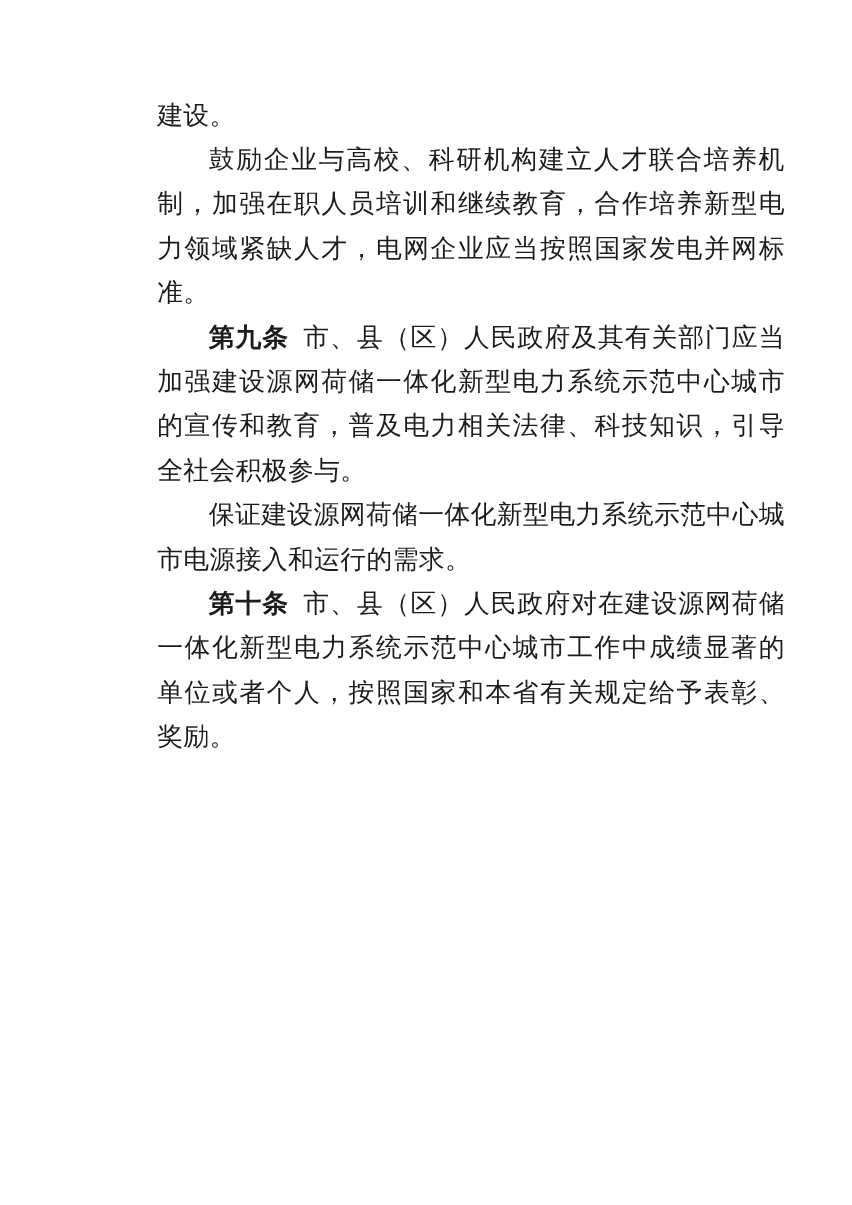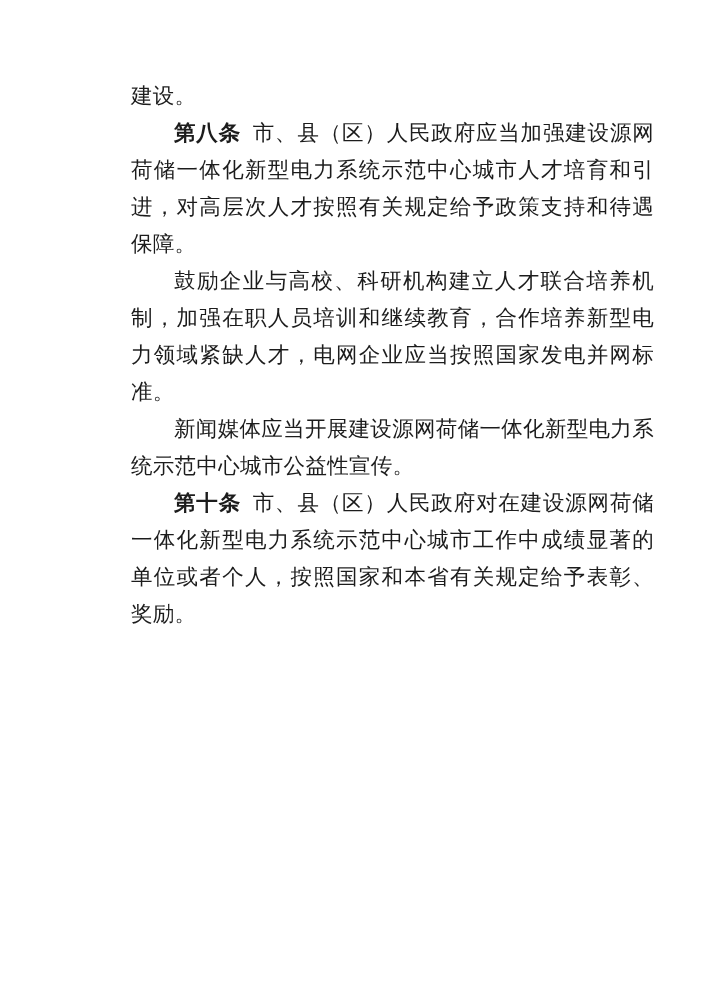--- a/index.html
+++ b/index.html
@@ -39,18 +39,18 @@
     font-weight: bold;
     margin-right: 0.55em;
   }
 </style>
 </head>
 <body>
 
 <div class="page">
   <div class="doc-body">
       <p class="para no-indent">建设。</p>
-      <p class="para"><span class="article">第八条</span>市、县（区）人民政府应当加强建设源网荷储一体化新型电力系统示范中心城市人才培育和引进，对高层次人才按照有关规定给予政策支持和待遇保障。</p>
       <p class="para">鼓励企业与高校、科研机构建立人才联合培养机制，加强在职人员培训和继续教育，合作培养新型电力领域紧缺人才，电网企业应当按照国家发电并网标准。</p>
-      <p class="para">新闻媒体应当开展建设源网荷储一体化新型电力系统示范中心城市公益性宣传。</p>
+      <p class="para"><span class="article">第九条</span>市、县（区）人民政府及其有关部门应当加强建设源网荷储一体化新型电力系统示范中心城市的宣传和教育，普及电力相关法律、科技知识，引导全社会积极参与。</p>
+      <p class="para">保证建设源网荷储一体化新型电力系统示范中心城市电源接入和运行的需求。</p>
       <p class="para"><span class="article">第十条</span>市、县（区）人民政府对在建设源网荷储一体化新型电力系统示范中心城市工作中成绩显著的单位或者个人，按照国家和本省有关规定给予表彰、奖励。</p>
     </div>
 </div>
 
 </body></html>

